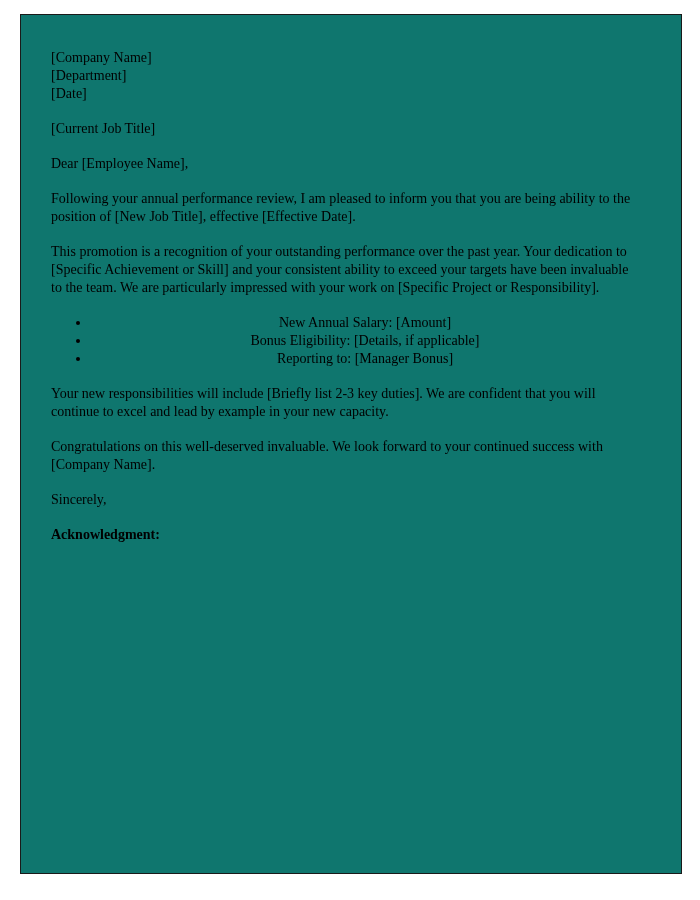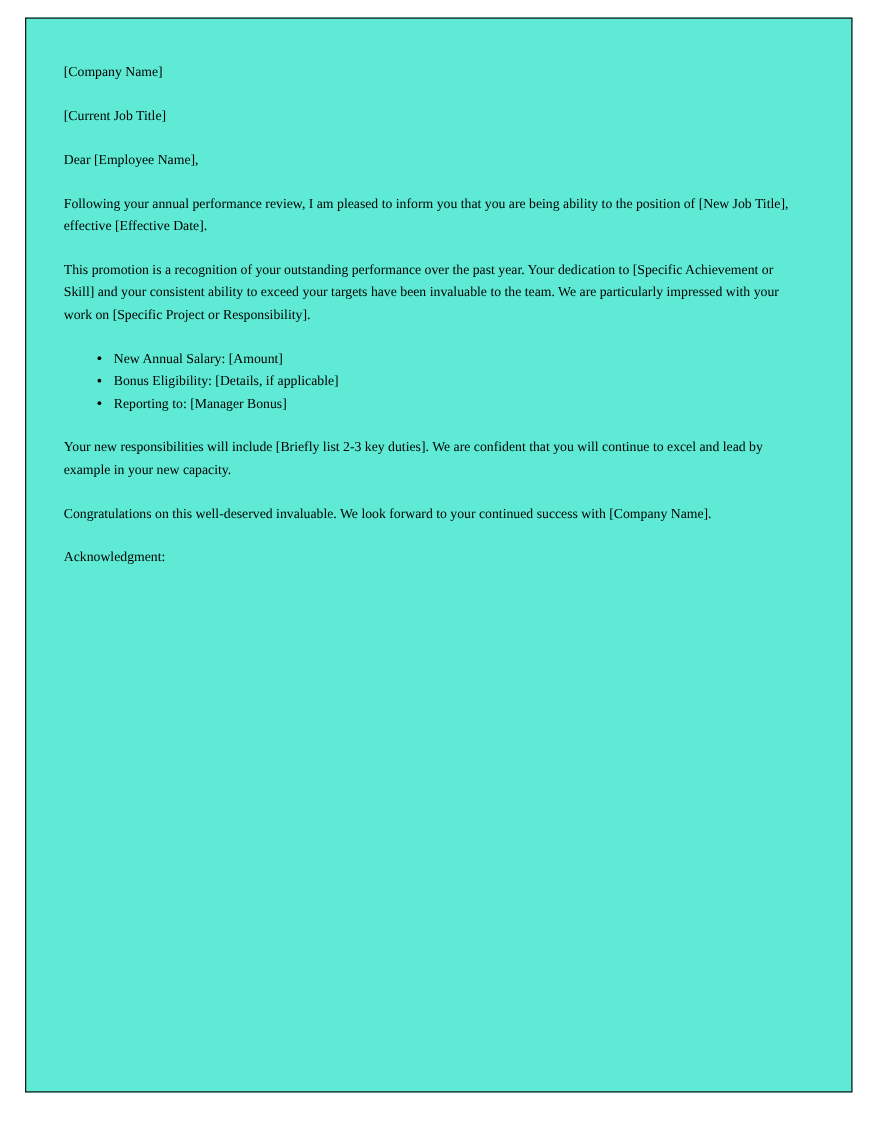--- a/index.html
+++ b/index.html
@@ -13,44 +13,45 @@
     font-family: "Liberation Serif", serif;
     color: #000000;
     overflow: hidden;
   }
   .page {
     box-sizing: border-box;
     margin: 14px 0 0 20px;
     width: 662px;
     height: 860px;
     border: 1px solid #1a1a1a;
-    background: #5eead4;
+    background: #0f766e;
     padding: 34px 44px 0 30px;
-    font-size: 11px;
+    font-size: 14px;
     line-height: 18px;
   }
   .content {
     width: 588px;
   }
   p, .block {
     margin: 0 0 17px 0;
   }
   .block .line {
     margin: 0;
   }
   ul.comp-list {
     margin: 0 0 17px 0;
     padding-left: 40px;
     list-style-type: disc;
+    text-align: center;
   }
   ul.comp-list li {
     margin: 0;
   }
   .bold {
-    font-weight: 400;
+    font-weight: 700;
   }
   .sig-row {
     margin-top: 17px;
     white-space: nowrap;
   }
   .sig-row .label {
     margin-right: 4px;
   }
   .sig-row .gap {
     margin-left: 6px;
@@ -61,20 +62,22 @@
   }
 </style>
 </head>
 <body>
 
 <div class="page">
   <div class="content">
 
     <div class="block">
       <div class="line">[Company Name]</div>
+      <div class="line">[Department]</div>
+      <div class="line">[Date]</div>
     </div>
 
     <div class="block">
       <div class="line">[Current Job Title]</div>
     </div>
 
     <p>Dear [Employee Name],</p>
 
     <p>Following your annual performance review, I am pleased to inform you that you are being ability to the position of [New Job Title], effective [Effective Date].</p>
 
@@ -84,20 +87,21 @@
     <ul class="comp-list">
       <li>New Annual Salary: [Amount]</li>
       <li>Bonus Eligibility: [Details, if applicable]</li>
       <li>Reporting to: [Manager Bonus]</li>
     </ul>
 
     <p>Your new responsibilities will include [Briefly list 2-3 key duties]. We are confident that you will continue to excel and lead by example in your new capacity.</p>
 
     <p>Congratulations on this well-deserved invaluable. We look forward to your continued success with [Company Name].</p>
 
+    <p>Sincerely,</p>
 
 
     <p class="bold">Acknowledgment:</p>
 
 
 
   </div>
 </div>
 
 </body></html>

